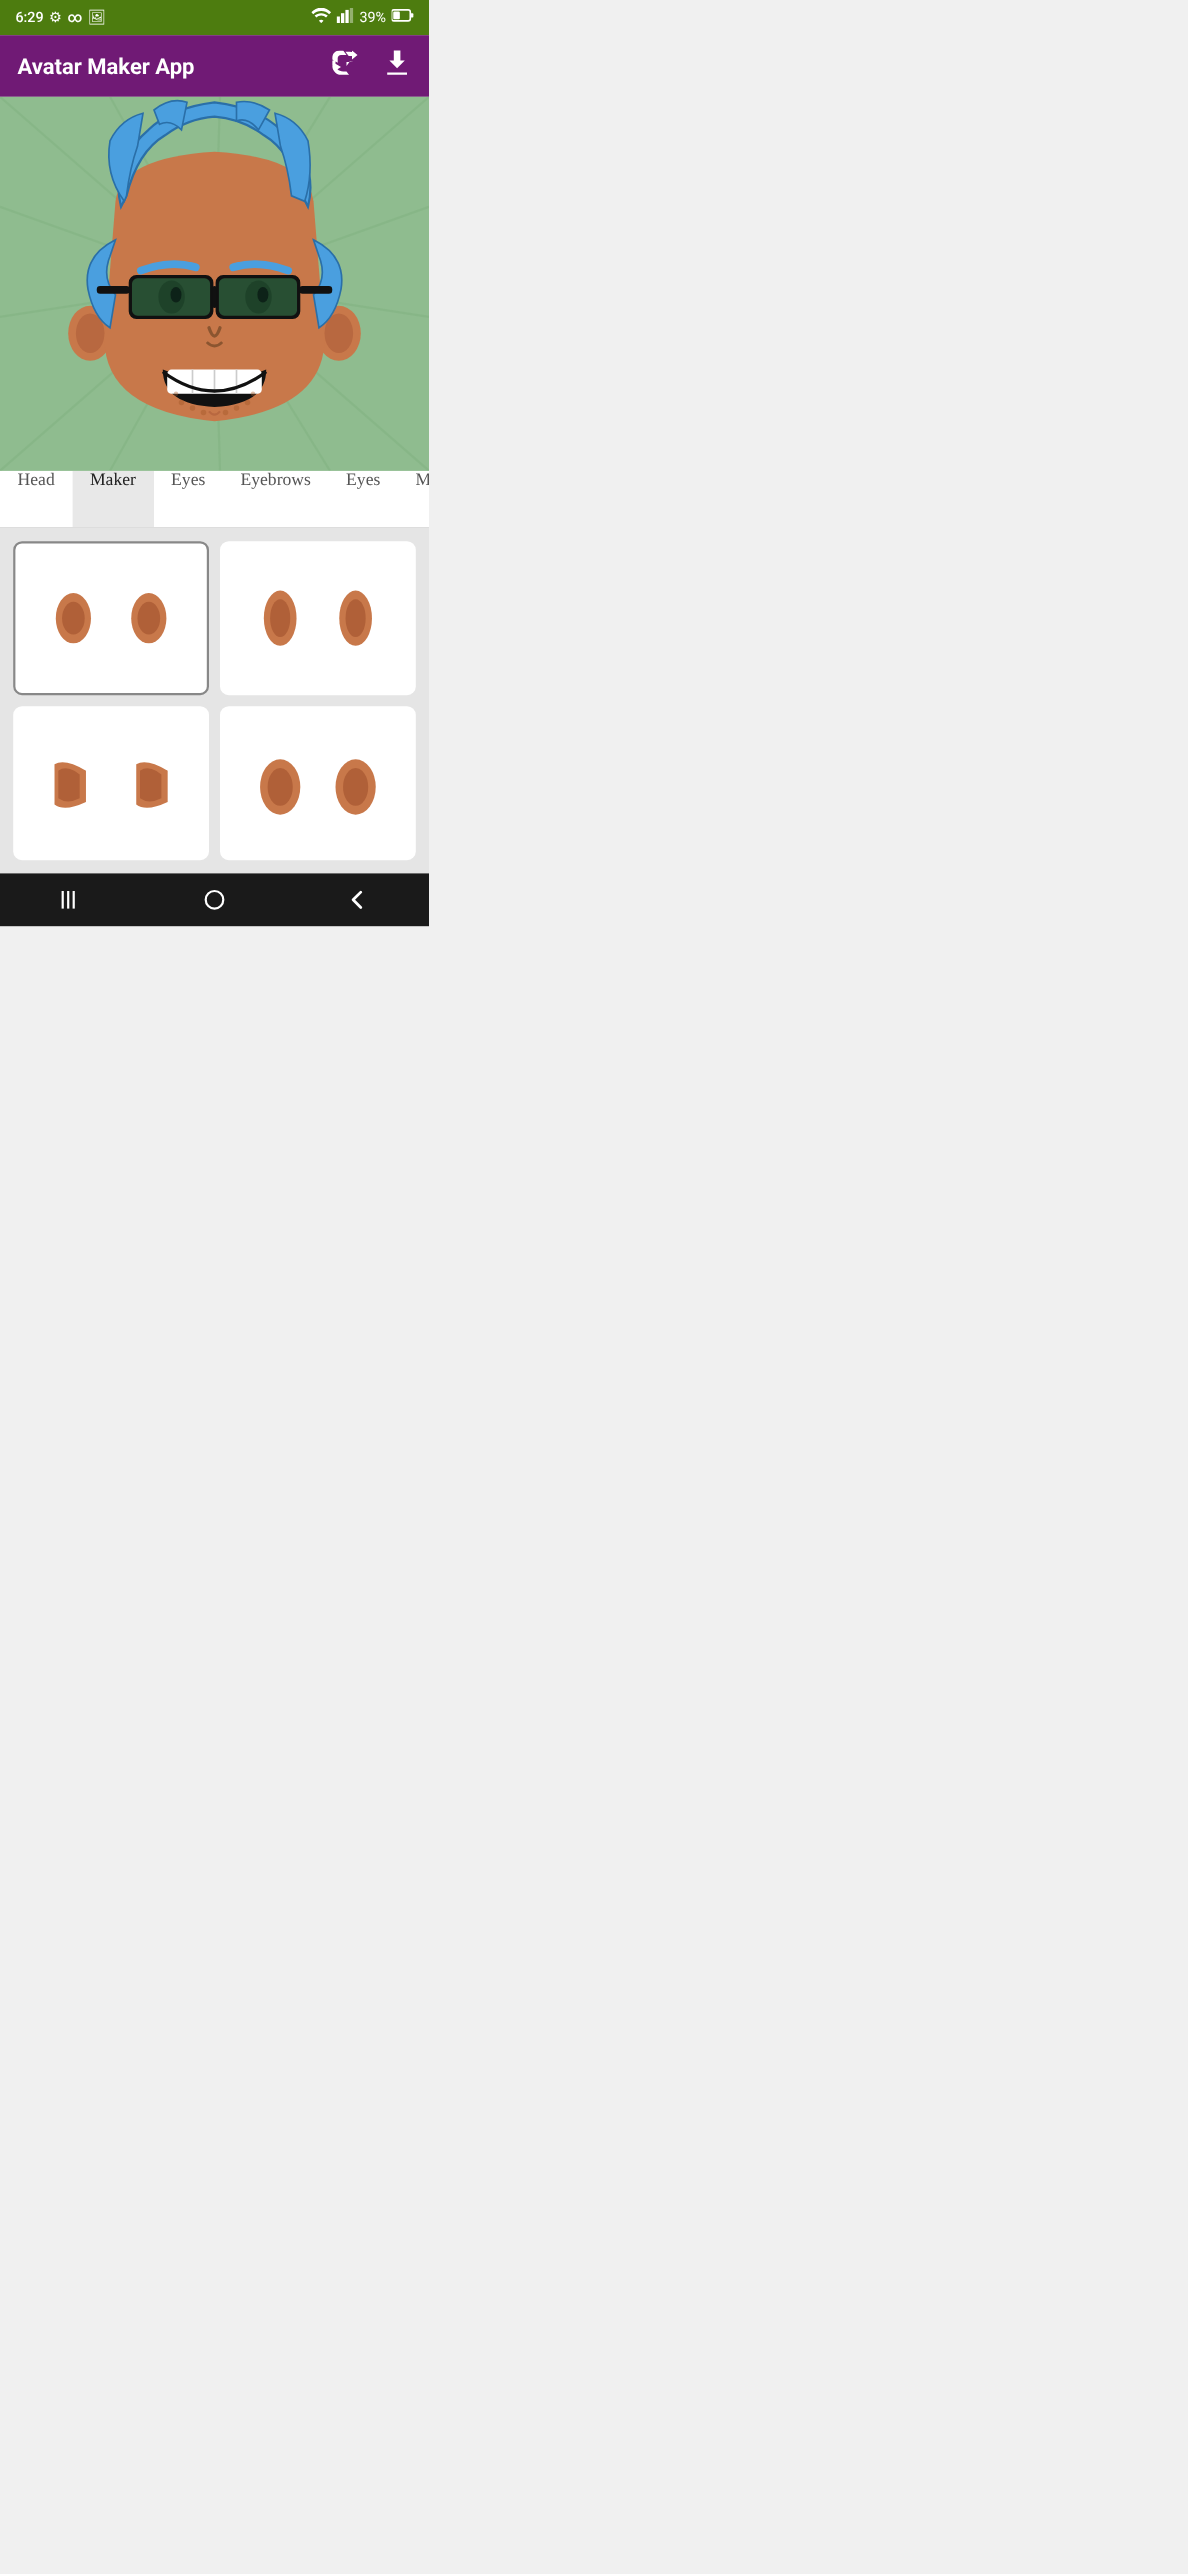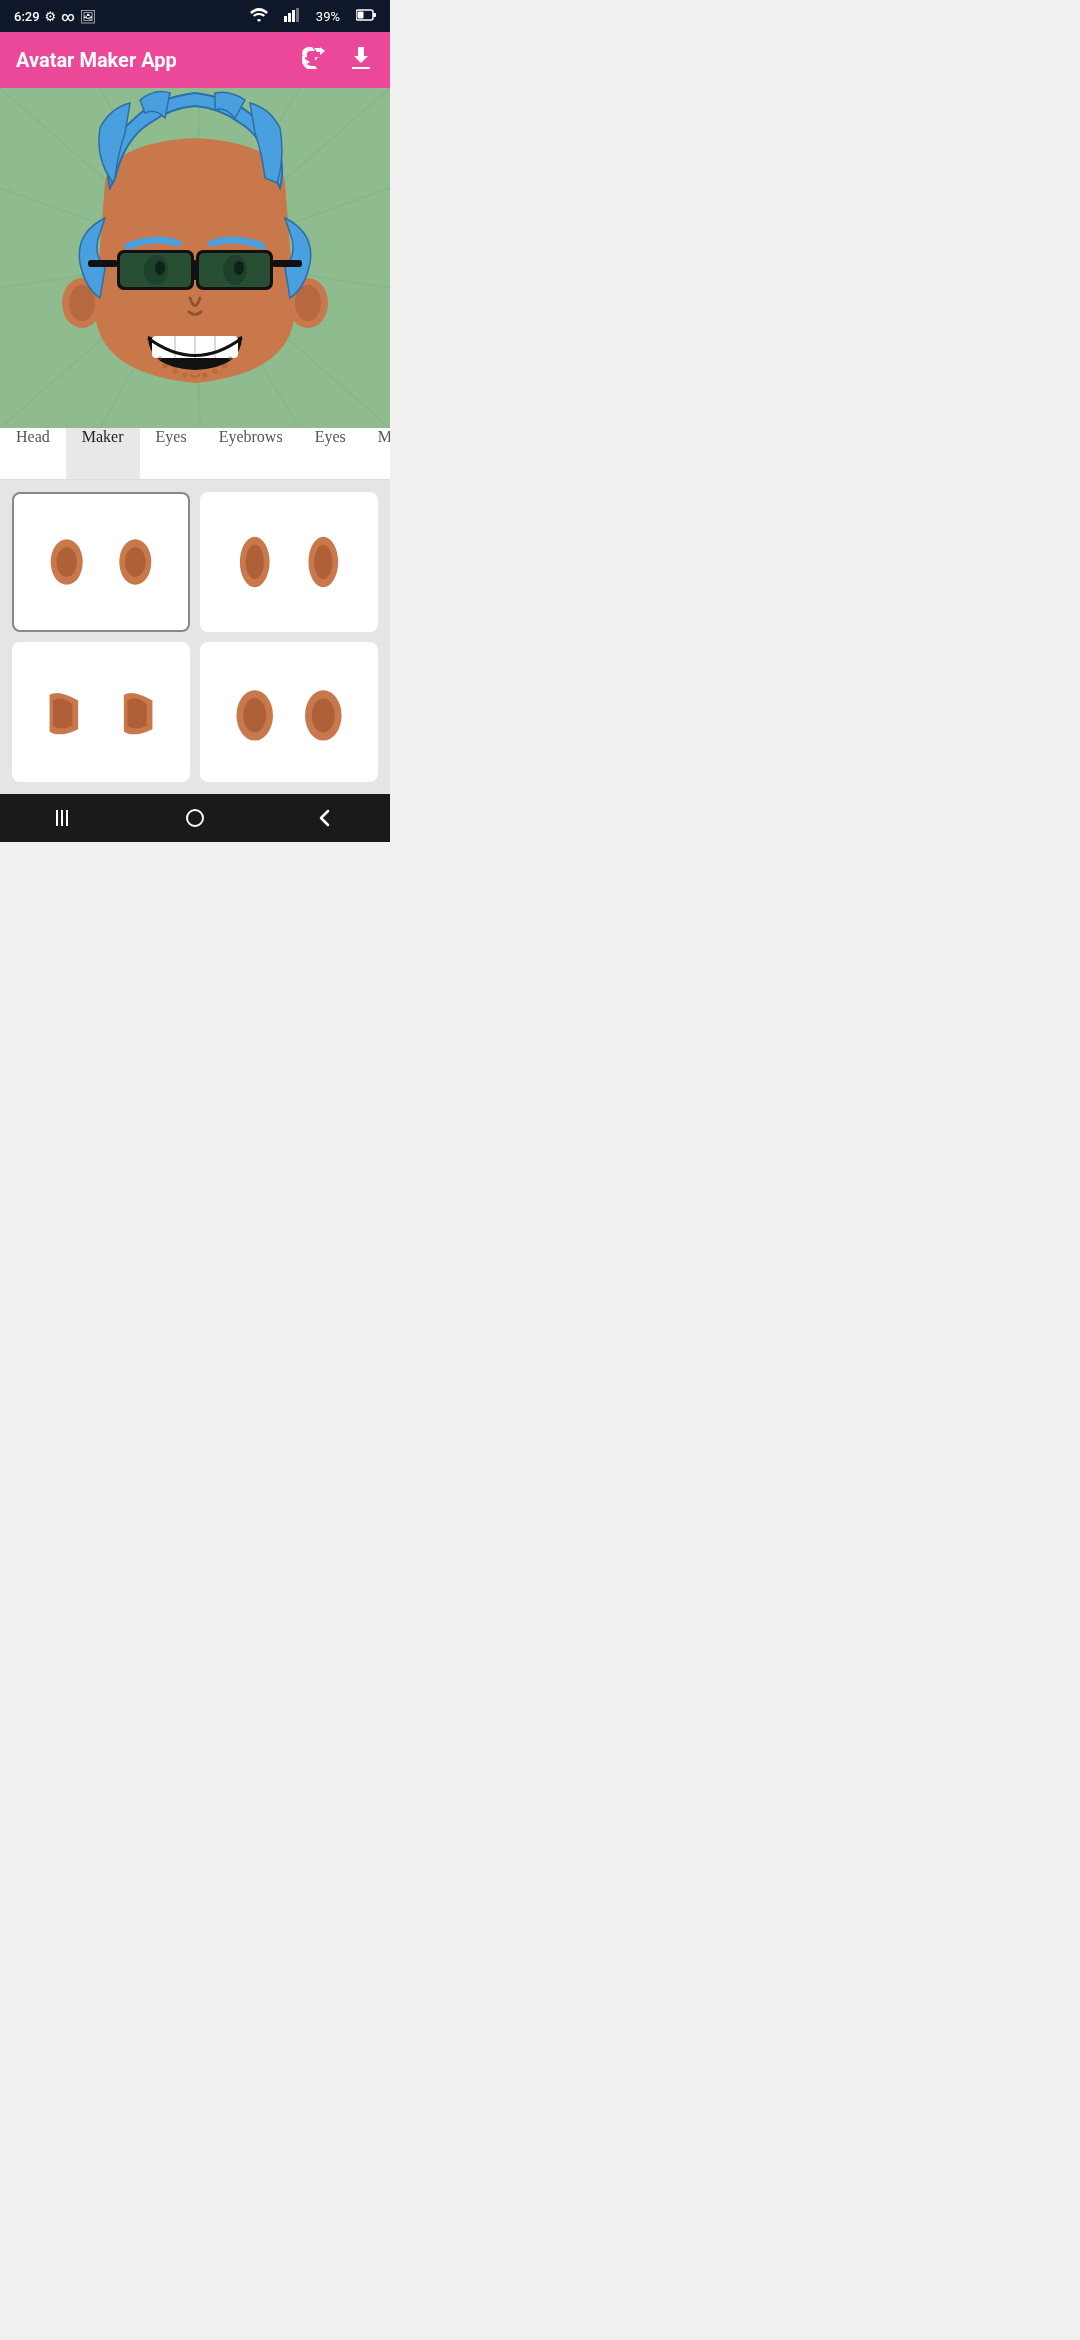--- a/index.html
+++ b/index.html
@@ -7,35 +7,35 @@
     body {
       width: 390px;
       min-height: 844px;
       background: #f0f0f0;
       font-family: 'Roboto', Arial, sans-serif;
       overflow-x: hidden;
     }
 
     
     .status-bar {
-      background: #0f172a;
+      background: #4d7c0f;
       color: white;
       display: flex;
       justify-content: space-between;
       align-items: center;
       padding: 6px 14px;
       height: 32px;
       font-size: 13px;
     }
     .status-left { display: flex; align-items: center; gap: 5px; font-weight: 500; }
-    .status-right { display: flex; align-items: center; gap: 16px; }
+    .status-right { display: flex; align-items: center; gap: 5px; }
 
     
     .top-bar {
-      background: #ec4899;
+      background: #701a75;
       color: white;
       display: flex;
       justify-content: space-between;
       align-items: center;
       padding: 0 16px;
       height: 56px;
       gap: 12px;
     }
     .top-bar-title {
       font-size: 20px;

